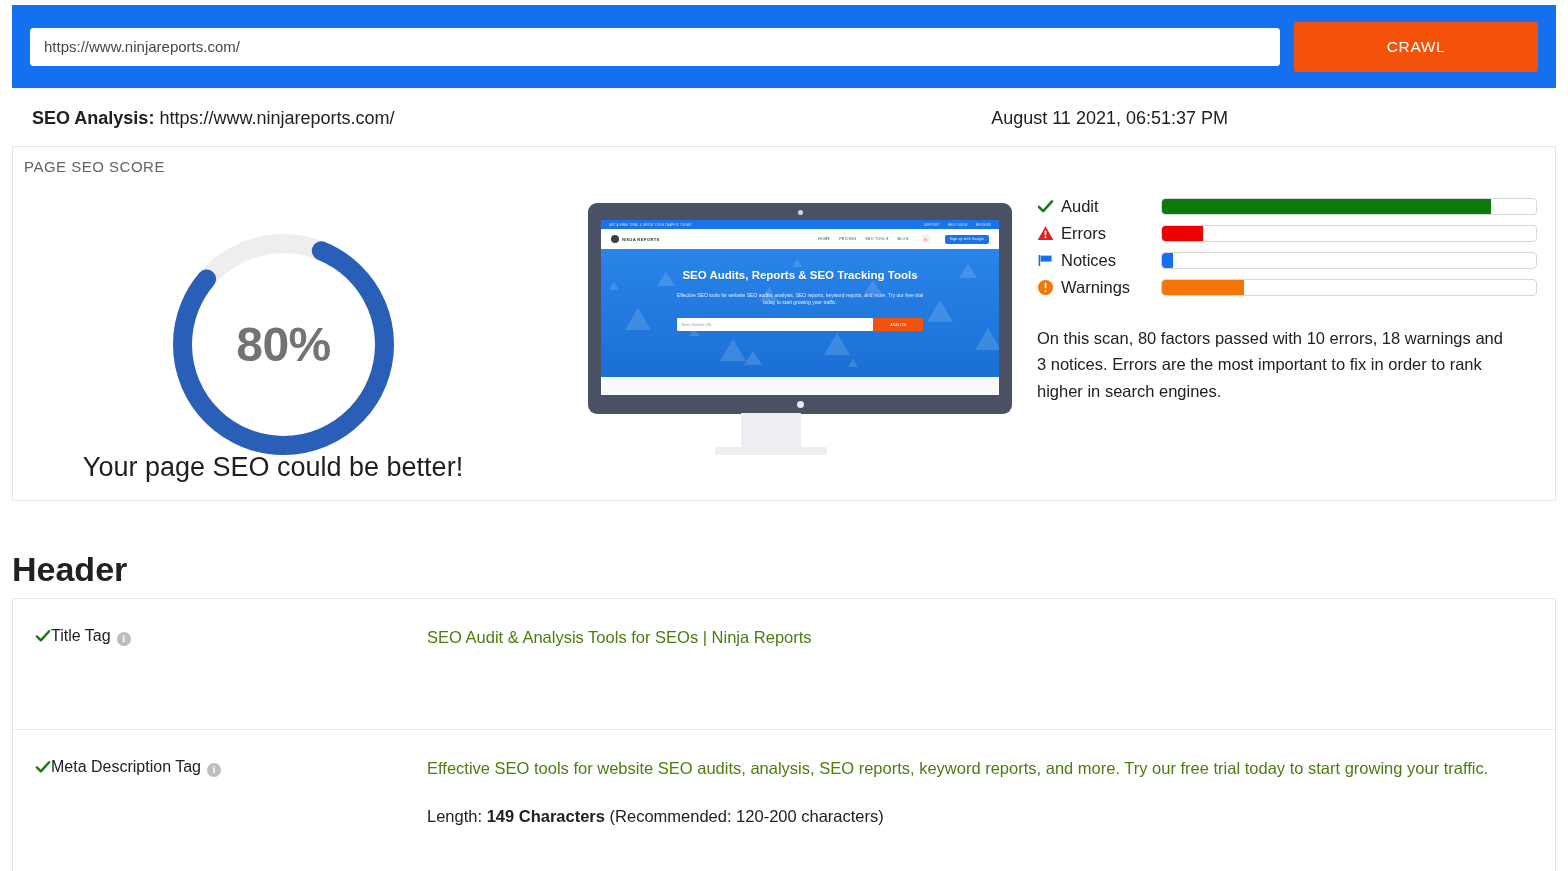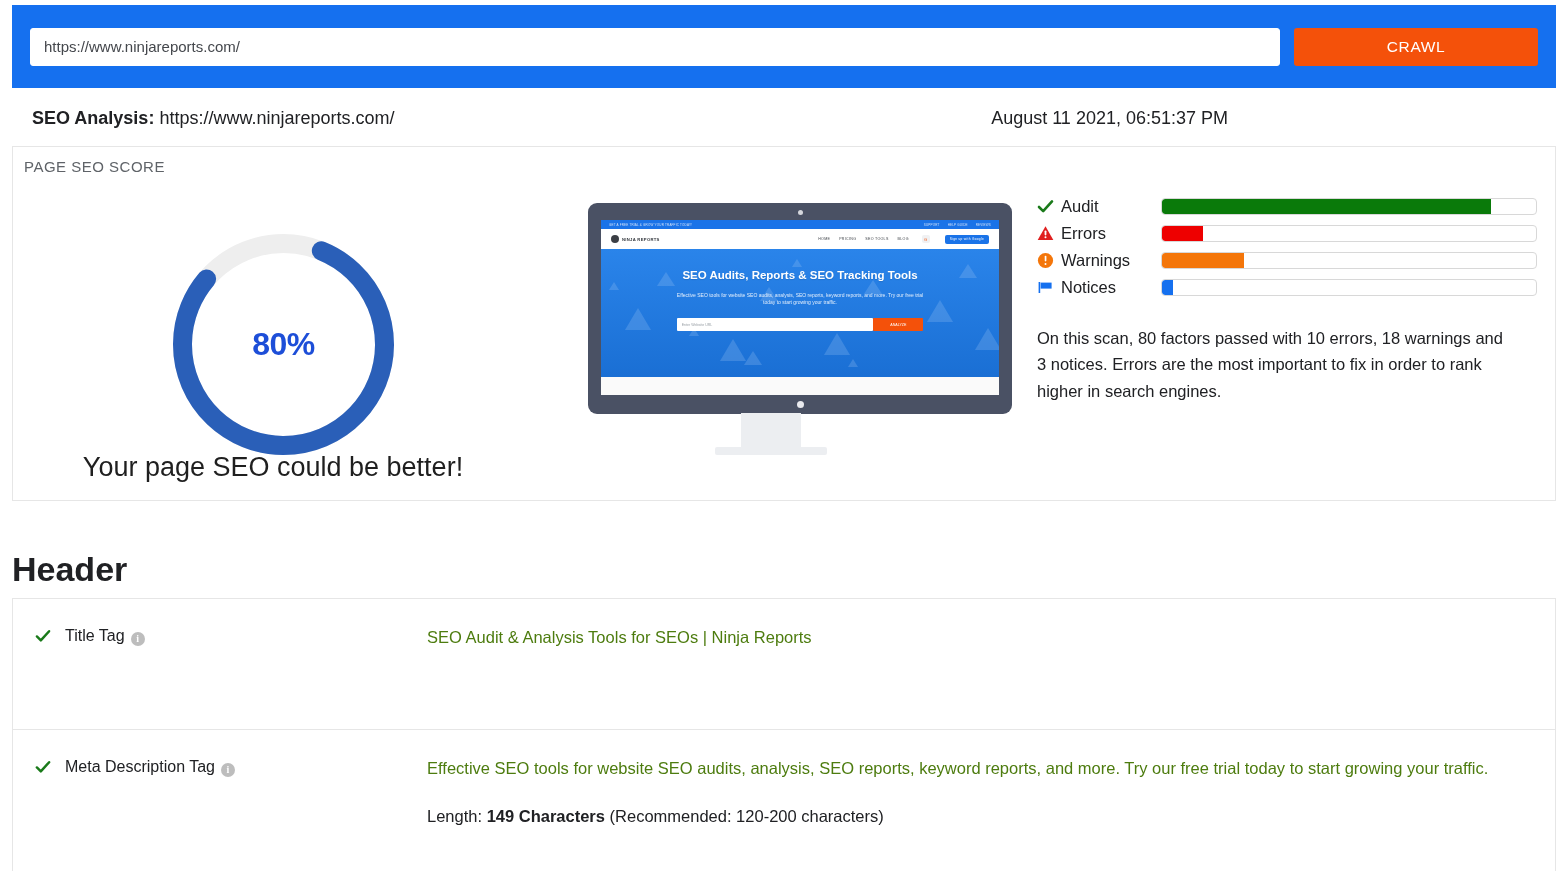--- a/index.html
+++ b/index.html
@@ -28,21 +28,21 @@
     border: 1px solid #ffffff;
     border-radius: 3px;
     background: #ffffff;
     font-family: "Liberation Sans", sans-serif;
     font-size: 15px;
     color: #44474c;
     padding: 0 13px;
     outline: none;
   }
   .crawl-btn {
-    width: 244px; height: 38px;
+    width: 244px; height: 50px;
     background: #f4510a;
     border: none;
     border-radius: 3px;
     color: #ffffff;
     font-size: 15.5px;
     letter-spacing: 0.6px;
     font-family: "Liberation Sans", sans-serif;
     cursor: pointer;
   }
 
@@ -84,23 +84,23 @@
   .gauge-wrap {
     position: absolute;
     left: 148px; top: 75px;
     width: 245px; height: 245px;
   }
   .gauge-text {
     position: absolute;
     left: 0; top: 0;
     width: 245px; height: 245px;
     display: flex; align-items: center; justify-content: center;
-    font-size: 32px;
+    font-size: 48px;
     font-weight: bold;
-    color: #1d4ed8;
+    color: #737373;
     letter-spacing: -0.5px;
   }
   .gauge-caption {
     position: absolute;
     left: 0; top: 305px;
     width: 520px;
     text-align: center;
     font-size: 27px;
     color: #1f1f1f;
   }
@@ -295,21 +295,21 @@
     background: #ffffff;
   }
   .factor-row {
     display: flex;
     padding: 26px 22px 26px 22px;
     min-height: 130px;
   }
   .factor-row + .factor-row { border-top: 1px solid #e6e6e6; }
   .factor-name {
     width: 392px;
-    display: flex; align-items: flex-start; gap: 14px;
+    display: flex; align-items: flex-start; 
     font-size: 16px; color: #202124;
     padding-top: 2px;
   }
   .check-ico { color: #1a7a1a; font-size: 17px; line-height: 1; padding-top: 1px; }
   .info-ico {
     display: inline-flex; align-items: center; justify-content: center;
     width: 14px; height: 14px; border-radius: 50%;
     background: #bdbdbd; color: #ffffff;
     font-size: 10px; font-weight: bold;
     font-family: "Liberation Serif", serif;
@@ -452,44 +452,44 @@
       </div>
       <div class="bar-track">
         <div class="bar-fill" style="width: 11%; background: rgb(238, 0, 0);"></div>
       </div>
     </div>
 
     <div class="stat-row">
       <div class="stat-label">
         <span class="stat-ico">
           <svg width="17" height="17" viewBox="0 0 17 17">
+              <rect x="1.6" y="3" width="1.6" height="11" fill="#1570ef"></rect>
+              <path d="M3.6 3.6 H14.6 L14.6 9.6 H3.6 Z" fill="#1570ef"></path>
+            </svg>
+        </span>
+        <span>Notices</span>
+      </div>
+      <div class="bar-track">
+        <div class="bar-fill" style="width: 3%; background: rgb(21, 112, 239);"></div>
+      </div>
+    </div>
+
+    <div class="stat-row">
+      <div class="stat-label">
+        <span class="stat-ico">
+          <svg width="17" height="17" viewBox="0 0 17 17">
               <circle cx="8.5" cy="8.5" r="7.6" fill="#f4760a"></circle>
               <rect x="7.7" y="3.8" width="1.7" height="5.6" fill="#fff" rx=".8"></rect>
               <circle cx="8.5" cy="12" r="1" fill="#fff"></circle>
             </svg>
         </span>
         <span>Warnings</span>
       </div>
       <div class="bar-track">
         <div class="bar-fill" style="width: 22%; background: rgb(244, 118, 10);"></div>
-      </div>
-    </div>
-
-    <div class="stat-row">
-      <div class="stat-label">
-        <span class="stat-ico">
-          <svg width="17" height="17" viewBox="0 0 17 17">
-              <rect x="1.6" y="3" width="1.6" height="11" fill="#1570ef"></rect>
-              <path d="M3.6 3.6 H14.6 L14.6 9.6 H3.6 Z" fill="#1570ef"></path>
-            </svg>
-        </span>
-        <span>Notices</span>
-      </div>
-      <div class="bar-track">
-        <div class="bar-fill" style="width: 3%; background: rgb(21, 112, 239);"></div>
       </div>
     </div>
 
     <div class="stats-note">On this scan, 80 factors passed with 10 errors, 18 warnings and 3 notices. Errors are the most important to fix in order to rank higher in search engines.</div>
   </div>
 </div>
 
 <h1 class="section-title">Header</h1>
 
 <div class="factors-card">

